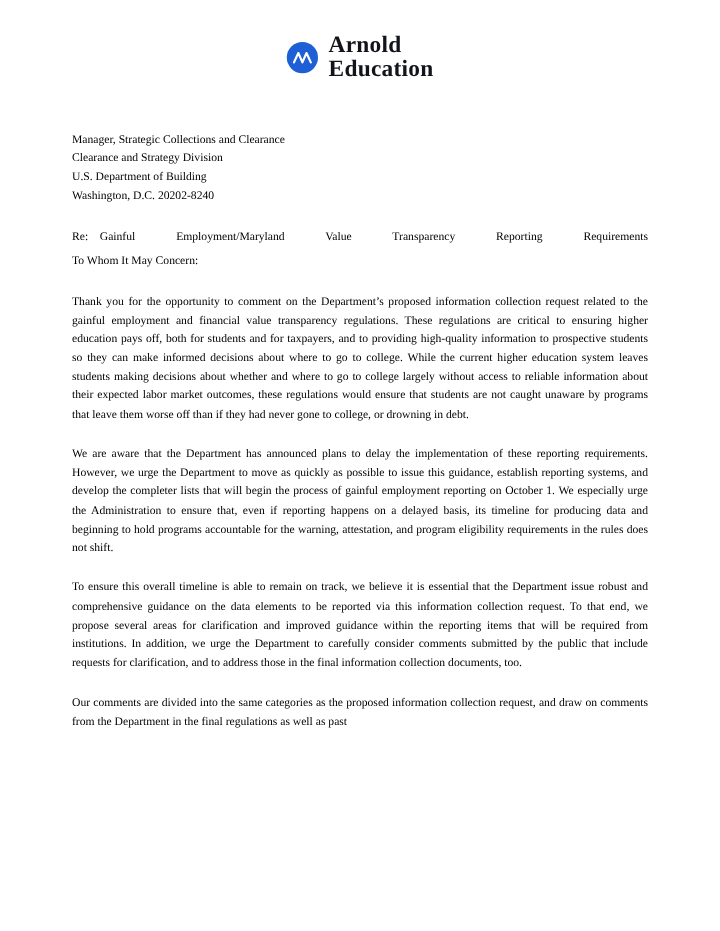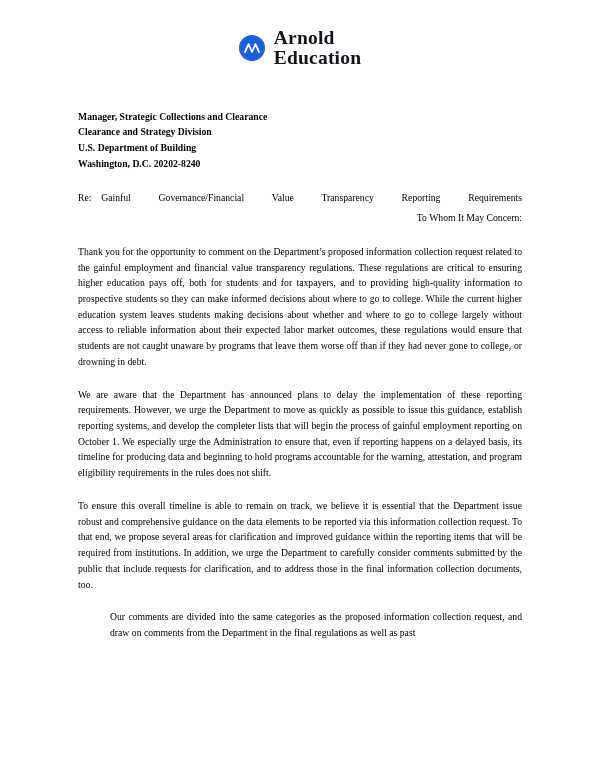--- a/index.html
+++ b/index.html
@@ -13,21 +13,21 @@
     font-family: "Liberation Serif", serif;
     color: #000000;
     overflow: hidden;
   }
   .page {
     position: relative;
     width: 600px;
     height: 776px;
     background: #ffffff;
     box-sizing: border-box;
-    padding: 0 78px;
+    padding: 0 60px;
   }
   
   .logo-block {
     display: flex;
     align-items: center;
     justify-content: center;
     gap: 9px;
     padding-top: 28px;
     padding-bottom: 6px;
   }
@@ -63,40 +63,40 @@
     text-align: justify;
   }
   .letter .date {
     margin: 0 0 19px 0;
     text-align: left;
   }
   .addr {
     margin: 0 0 19px 0;
     text-align: left;
   }
-  .addr div { white-space: nowrap; font-weight: bold; }
+  .addr div { white-space: nowrap; }
   .re-line {
     margin: 0 0 4px 0;
     text-align: justify;
     text-align-last: justify;
   }
   .re-line2 {
     margin: 0 0 19px 0;
     text-align: left;
   }
   .salutation {
     margin: 0 0 18px 0;
-    text-align: right;
+    text-align: left;
   }
   .para {
     margin: 0 0 17px 0;
     text-align: justify;
     text-justify: inter-word;
   }
-  .para:last-child { margin-bottom: 0; margin-left: 32px; }
+  .para:last-child { margin-bottom: 0; }
 </style>
 </head>
 <body>
 
 <div class="page">
 
   <div class="logo-block">
     <span class="logo-mark">
       <svg width="18" height="12" viewBox="0 0 18 12" aria-hidden="true">
         <path d="M2 10 L5.6 2.2 L9 10 L12.4 2.2 L16 10" fill="none" stroke="#ffffff" stroke-width="1.8" stroke-linecap="round" stroke-linejoin="round"></path>
@@ -111,21 +111,21 @@
   <div class="letter">
 
 
     <div class="addr">
       <div>Manager, Strategic Collections and Clearance</div>
       <div>Clearance and Strategy Division</div>
       <div>U.S. Department of Building</div>
       <div>Washington, D.C. 20202-8240</div>
     </div>
 
-    <p class="re-line">Re: Gainful Governance/Financial Value Transparency Reporting Requirements</p>
+    <p class="re-line">Re: Gainful Employment/Maryland Value Transparency Reporting Requirements</p>
 
     <p class="salutation">To Whom It May Concern:</p>
 
     <p class="para">Thank you for the opportunity to comment on the Department’s proposed information collection request related to the gainful employment and financial value transparency regulations. These regulations are critical to ensuring higher education pays off, both for students and for taxpayers, and to providing high-quality information to prospective students so they can make informed decisions about where to go to college. While the current higher education system leaves students making decisions about whether and where to go to college largely without access to reliable information about their expected labor market outcomes, these regulations would ensure that students are not caught unaware by programs that leave them worse off than if they had never gone to college, or drowning in debt.</p>
     <p class="para">We are aware that the Department has announced plans to delay the implementation of these reporting requirements. However, we urge the Department to move as quickly as possible to issue this guidance, establish reporting systems, and develop the completer lists that will begin the process of gainful employment reporting on October 1. We especially urge the Administration to ensure that, even if reporting happens on a delayed basis, its timeline for producing data and beginning to hold programs accountable for the warning, attestation, and program eligibility requirements in the rules does not shift.</p>
     <p class="para">To ensure this overall timeline is able to remain on track, we believe it is essential that the Department issue robust and comprehensive guidance on the data elements to be reported via this information collection request. To that end, we propose several areas for clarification and improved guidance within the reporting items that will be required from institutions. In addition, we urge the Department to carefully consider comments submitted by the public that include requests for clarification, and to address those in the final information collection documents, too.</p>
     <p class="para">Our comments are divided into the same categories as the proposed information collection request, and draw on comments from the Department in the final regulations as well as past</p>
 
   </div>
 </div>

